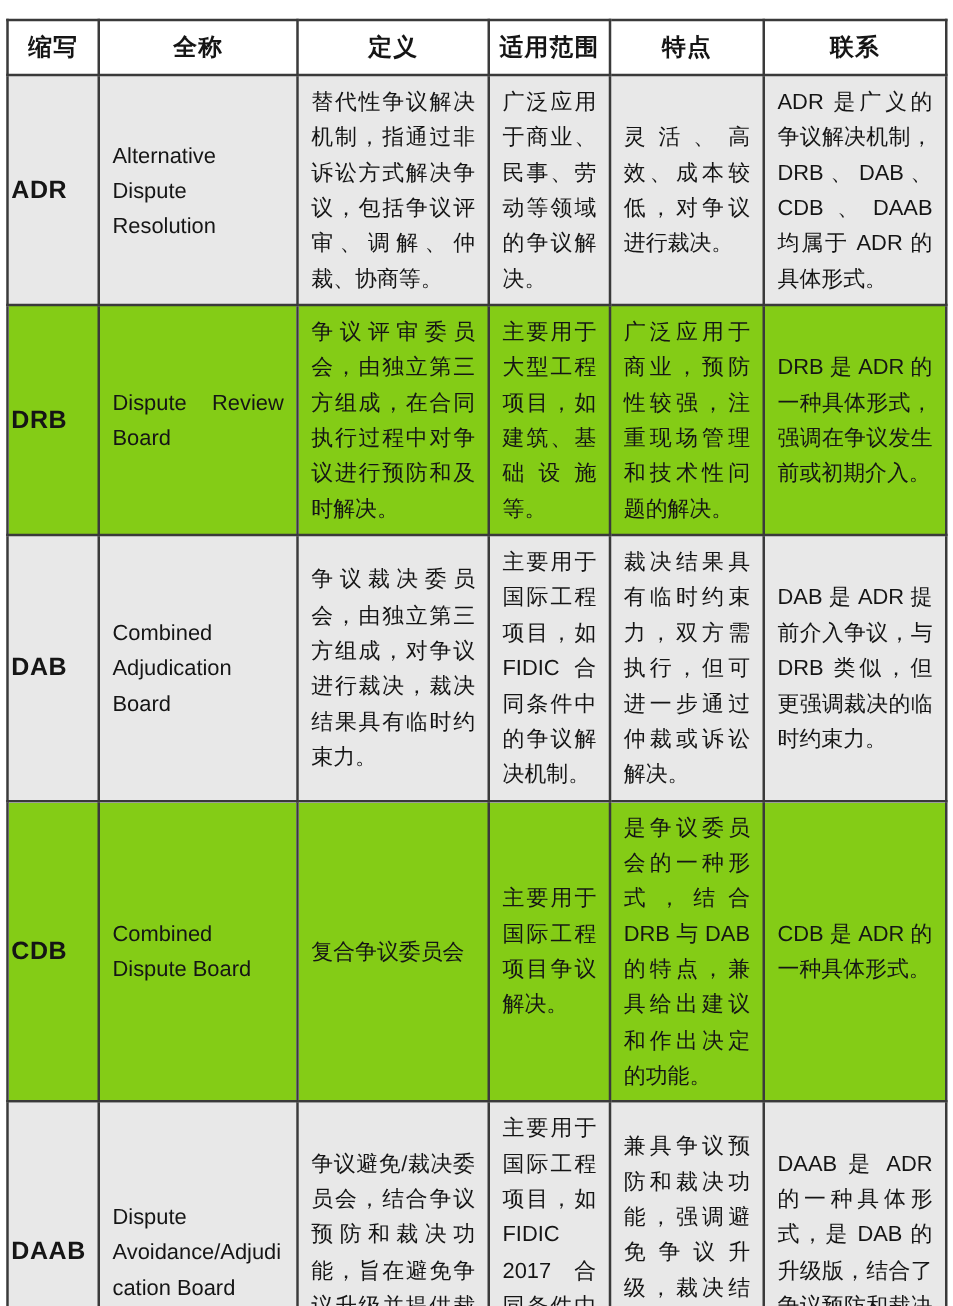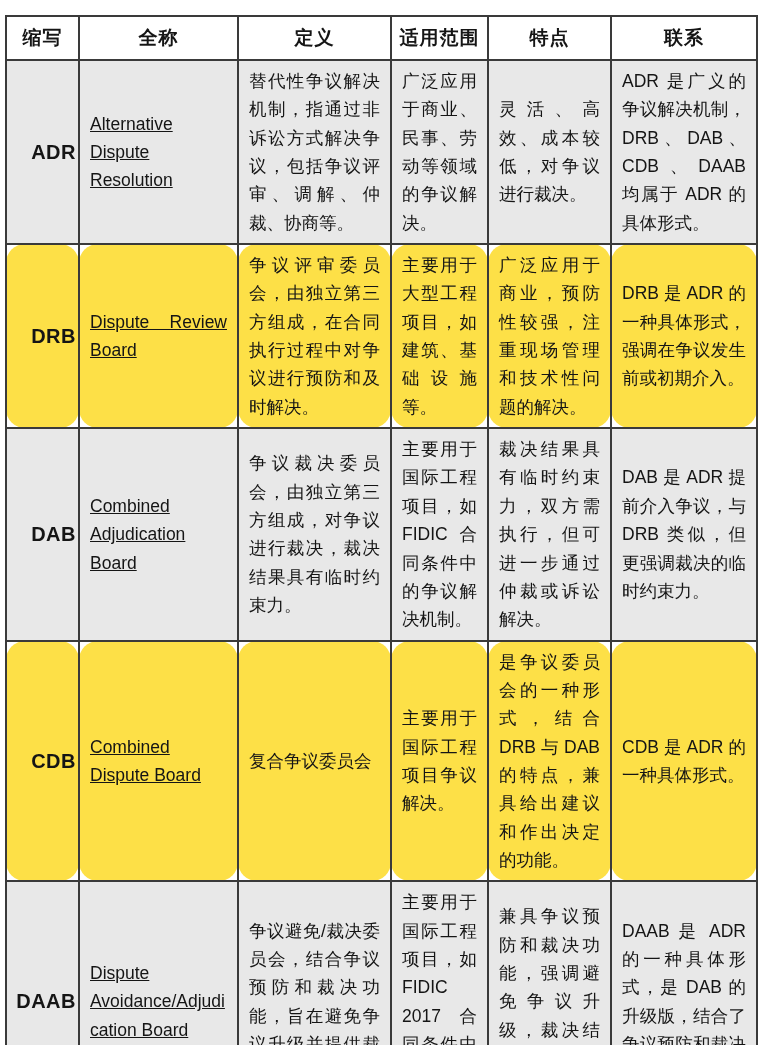--- a/index.html
+++ b/index.html
@@ -45,31 +45,30 @@
   .compare td {
     padding: 6px 10px;
     font-size: 17.5px;
     line-height: 1.62;
     text-align: justify;
     text-justify: inter-ideograph;
   }
   .compare td.abbr {
     font-size: 20px;
     font-weight: bold;
-    text-align: right;
+    text-align: left;
     padding: 6px 2px;
     letter-spacing: 0.5px;
   }
   .compare td.full {
     overflow-wrap: break-word;
     word-break: break-word;
-    text-decoration: underline;
   }
   tr.shade td { background: #e8e8e8; }
-  tr.plain td { background: #fde047; border-radius: 19px; }
+  tr.plain td { background: #84cc16; }
   tr.h-adr  { height: 183px; }
   tr.h-drb  { height: 152px; }
   tr.h-dab  { height: 208px; }
   tr.h-cdb  { height: 210px; }
   tr.h-daab { height: 211px; }
 </style>
 </head>
 <body>
 
 <div class="page">

